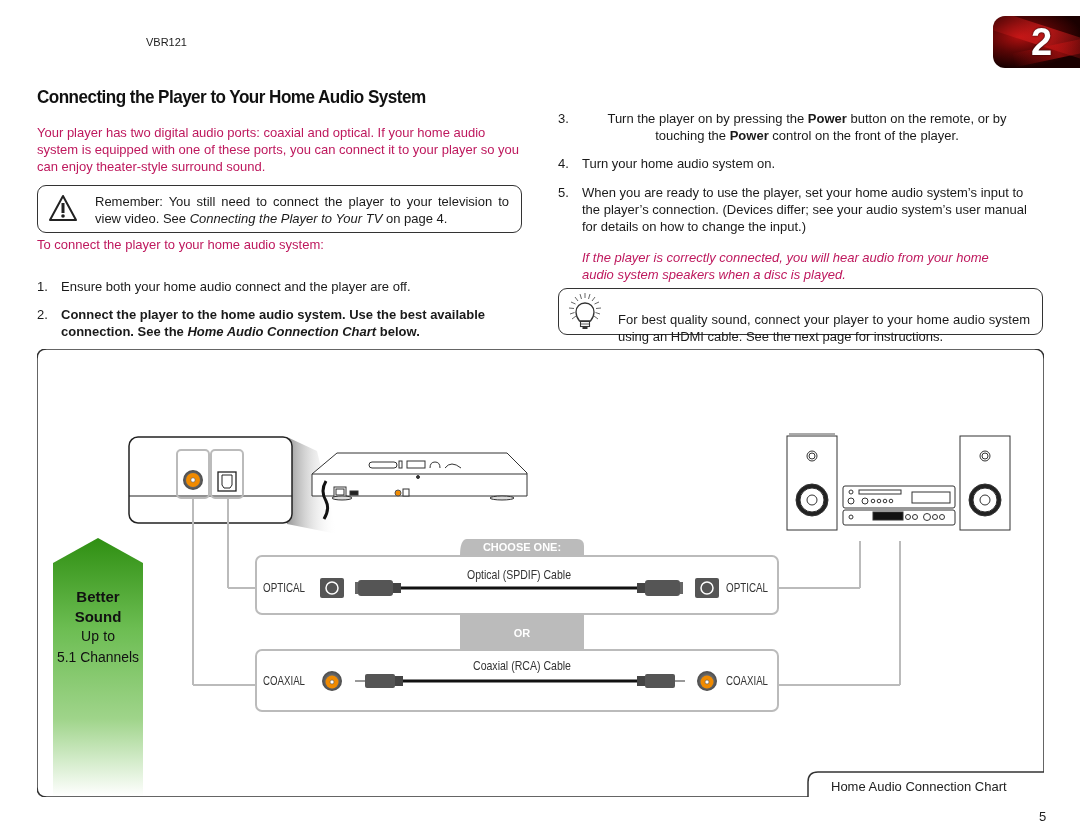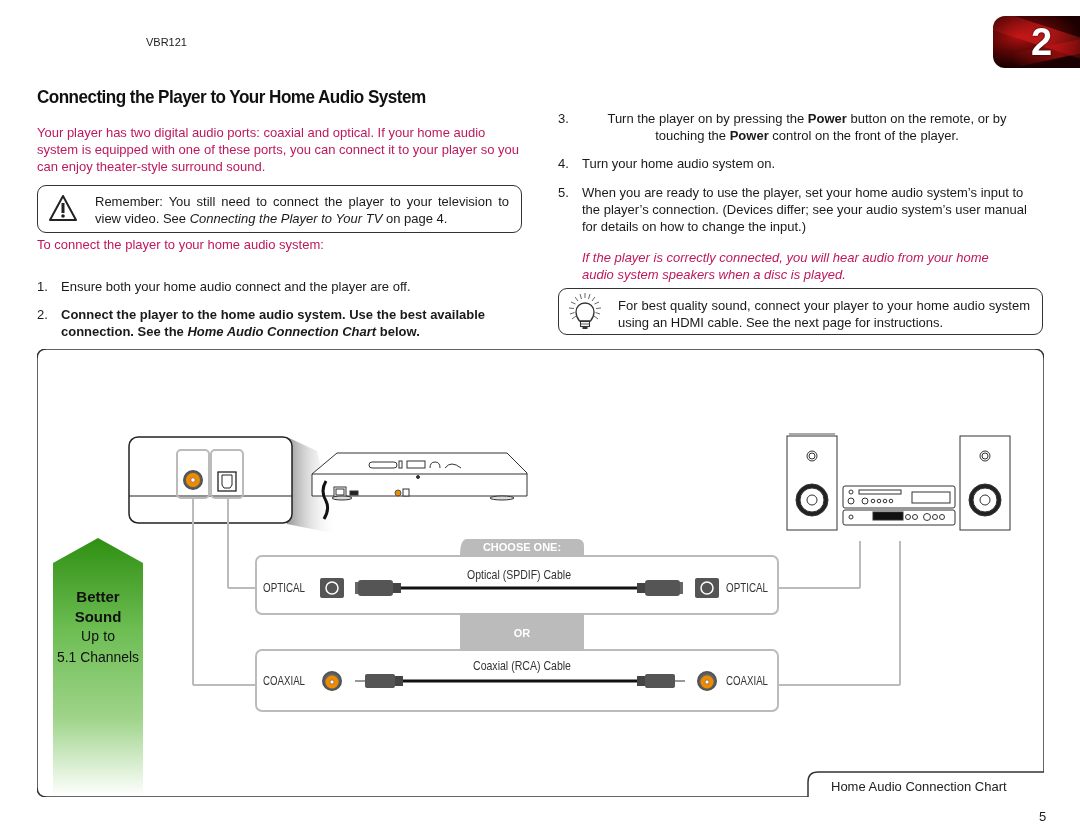--- a/index.html
+++ b/index.html
@@ -27,21 +27,21 @@
   .warn-icon { position: absolute; left: 10px; top: 8px; width: 30px; height: 28px; }
   .warn-text { position: absolute; left: 57px; top: 7px; width: 414px; font-size: 13px; line-height: 17px; text-align: justify; }
 
   .list-intro { left: 37px; top: 236px; }
   .step { position: absolute; font-size: 13px; line-height: 17px; }
   .step .num { position: absolute; left: 0; top: 0; }
   .step .txt { position: absolute; left: 24px; top: 0; }
 
   .tip-box { left: 558px; top: 288px; width: 485px; height: 47px; }
   .tip-icon { position: absolute; left: 8px; top: 2px; width: 36px; height: 40px; }
-  .tip-text { position: absolute; left: 59px; top: 8px; width: 412px; font-size: 13px; line-height: 17px; text-align: justify; }
+  .tip-text { position: absolute; left: 59px; top: 22px; width: 412px; font-size: 13px; line-height: 17px; text-align: justify; }
 
   .chart-frame { position: absolute; left: 37px; top: 349px; width: 1007px; height: 448px; }
   .chart-caption { position: absolute; left: 831px; top: 779px; font-size: 13px; color: #222; }
   .page-num { position: absolute; left: 1039px; top: 809px; font-size: 13px; color: #222; }
 
   .diagram-text { font-family: "Liberation Sans", sans-serif; }
 </style>
 </head>
 <body>
 

